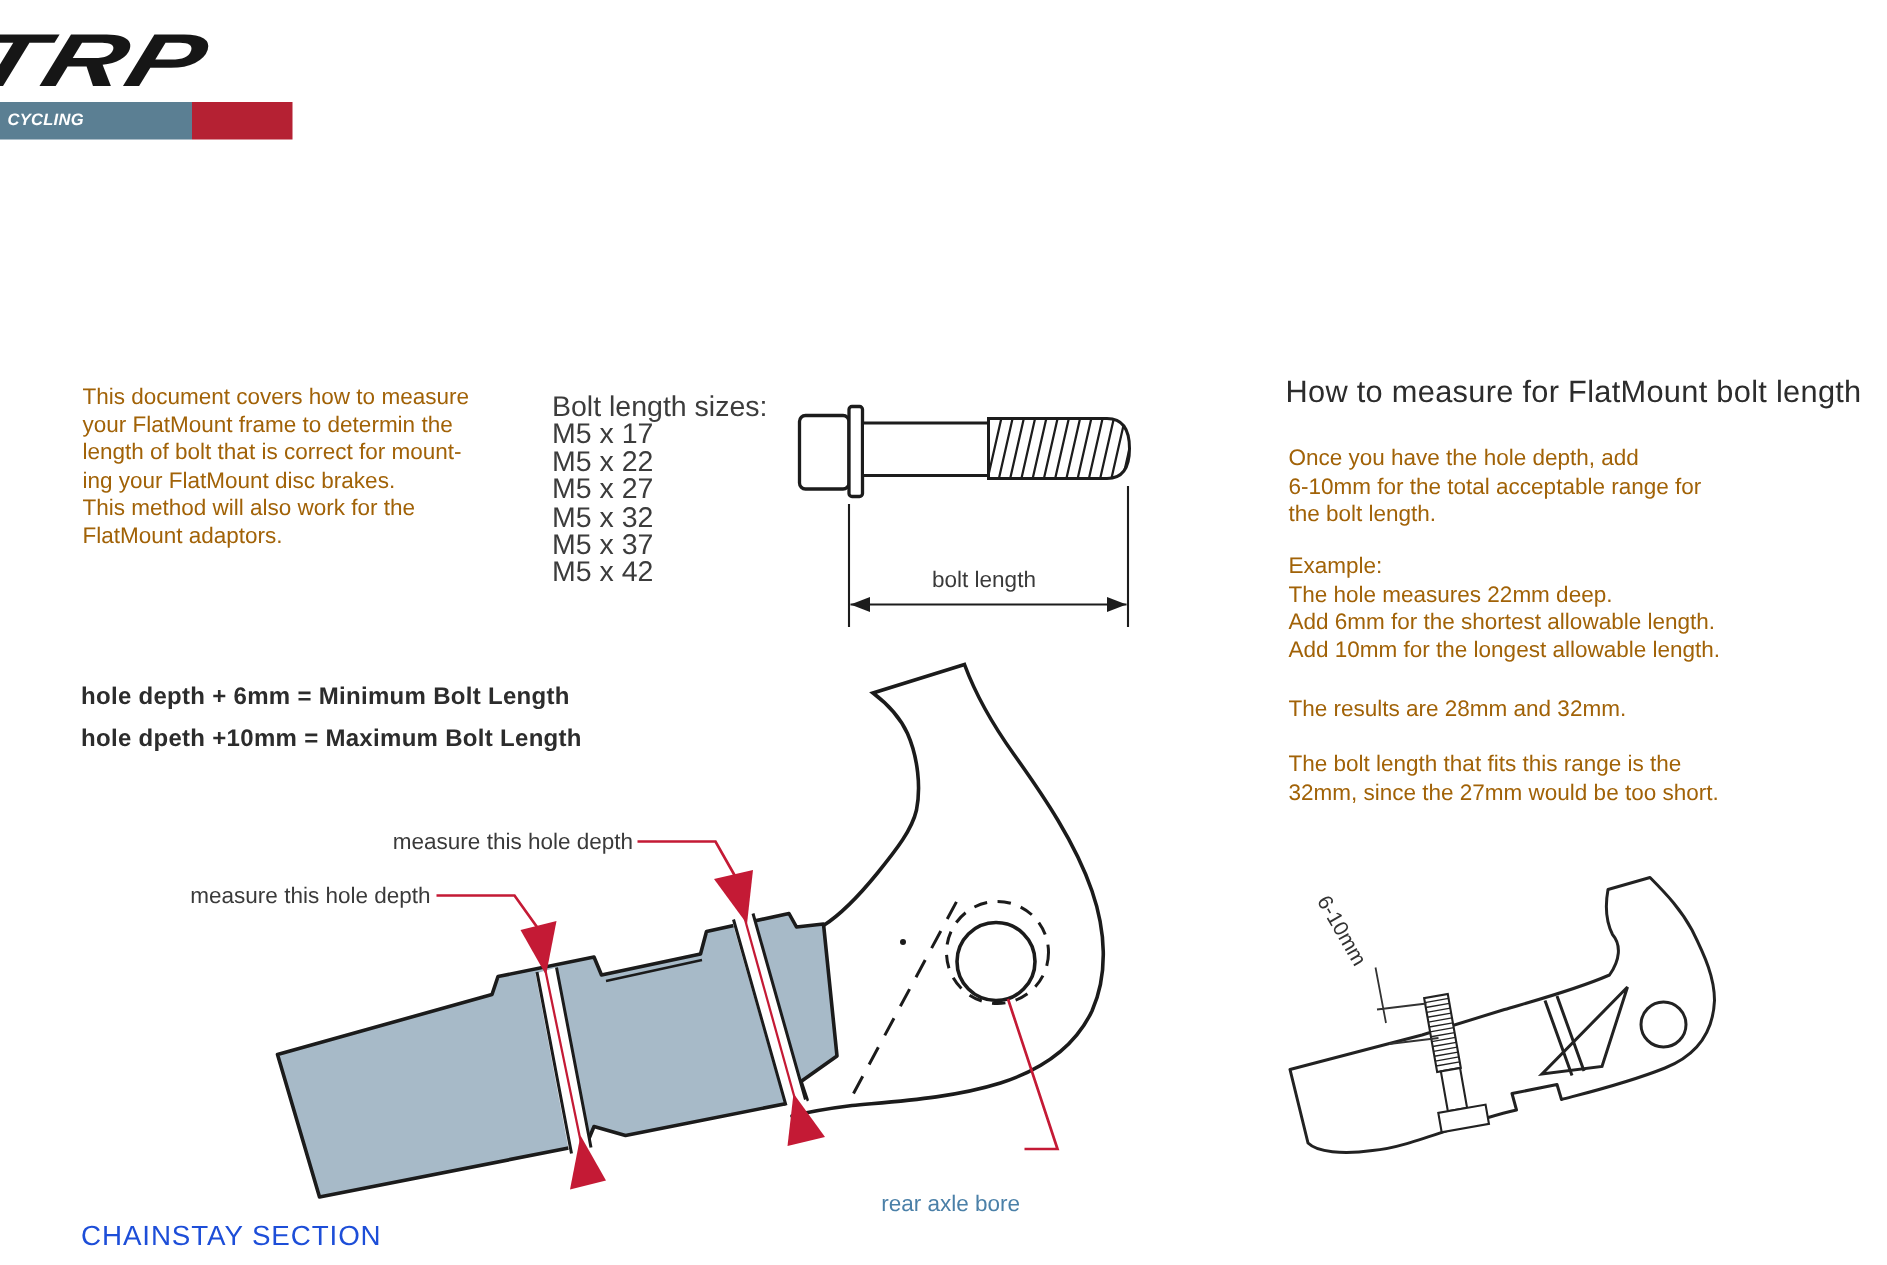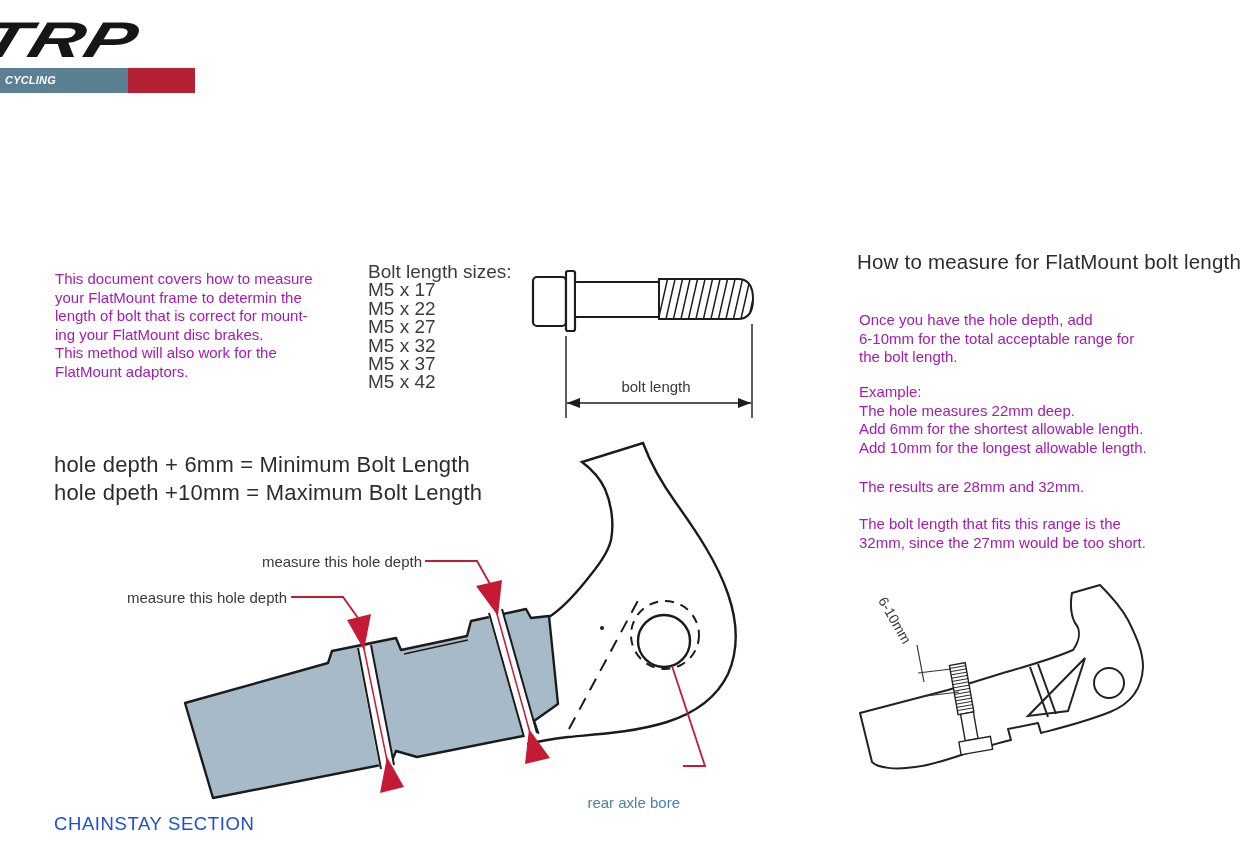--- a/index.html
+++ b/index.html
@@ -1,34 +1,34 @@
 <!DOCTYPE html>
 <html><head>
 <meta charset="utf-8">
 <style>
   html,body{margin:0;padding:0;background:#fff;}
   body{position:relative;width:1258px;height:843px;overflow:hidden;
        font-family:"Liberation Sans", sans-serif;color:#3a3a3a;}
   .abs{position:absolute;}
   .pre{white-space:pre-line;}
-  .body-text{font-size:15px;line-height:18.5px;color:#a21caf;margin-top:14px;}
+  .body-text{font-size:15px;line-height:18.5px;color:#a16207;}
   .geo{color:#2c2c2c;letter-spacing:0.2px;}
   #svg-layer{position:absolute;left:0;top:0;}
   
   #logo-trp{left:-8px;top:12px;font-size:50px;font-weight:700;font-style:italic;
             color:#161616;transform:scaleX(1.5) skewX(-12deg);transform-origin:left top;
             letter-spacing:1px;line-height:56px;}
   #logo-bar{left:0;top:68px;width:128px;height:25px;background:#5b7f93;}
   #logo-bar span{display:block;padding-left:5px;line-height:25px;font-size:11px;
                  font-weight:700;font-style:italic;color:#fff;letter-spacing:0.2px;}
   #logo-red{left:128px;top:68px;width:67px;height:25px;background:#b52133;}
   
   #intro{left:55px;top:256px;width:330px;}
   #bolt-sizes{left:368px;top:263px;width:150px;font-size:19px;line-height:18.4px;color:#3c3c3c;}
-  #formula{left:54px;top:451px;font-size:22px;line-height:27.5px;}
+  #formula{left:54px;top:451px;font-size:16px;line-height:27.5px;font-weight:bold;}
   #right-title{left:857px;top:250px;font-size:20.5px;}
   .rc{left:859px;width:400px;}
   #rc1{top:297px;} #rc2{top:369px;} #rc3{top:464px;} #rc4{top:501px;}
   .callout{font-size:15px;color:#3a3a3a;text-align:right;}
   #label-upper{left:240px;top:553px;width:182px;}
   #label-lower{left:105px;top:589px;width:182px;}
   #label-axle{left:540px;top:759px;width:140px;color:#4b80a8;margin-top:35px;}
   #dim-bolt-length{left:596px;top:378px;width:120px;text-align:center;font-size:15px;color:#3a3a3a;}
   #dim-6-10{left:889px;top:594px;font-size:14px;color:#333;
             transform:rotate(60deg);transform-origin:left top;}

